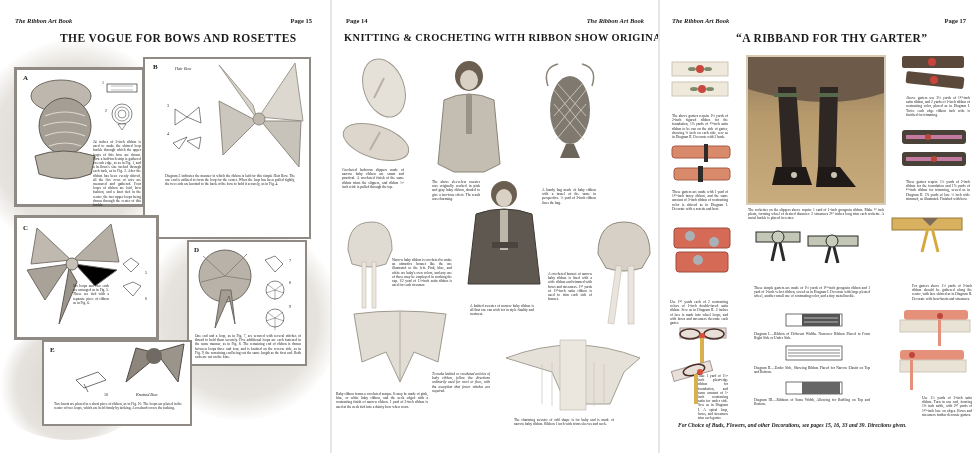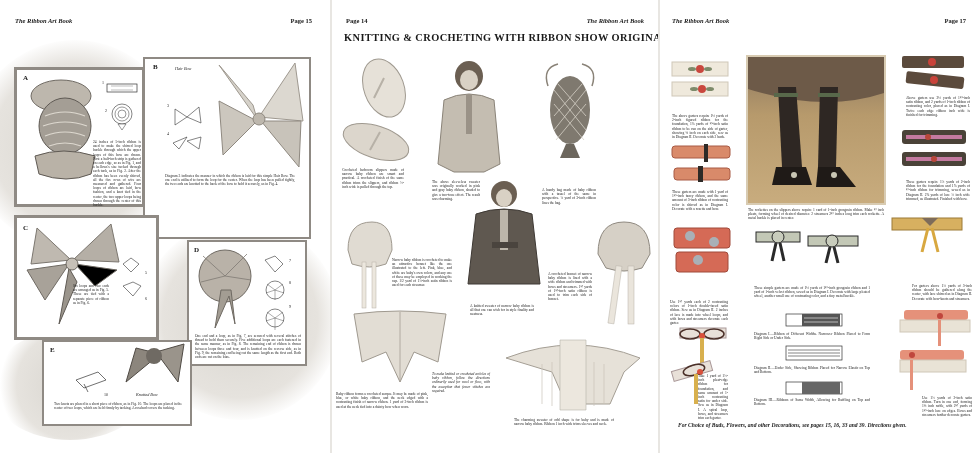--- a/index.html
+++ b/index.html
@@ -19,20 +19,21 @@
   .floral { position: absolute; border-radius: 50%; background: radial-gradient(circle at 50% 50%, #d8d5cf 0%, #e6e3de 55%, rgba(255,255,255,0) 72%); }
   .illus { position: absolute; }
   .footer { position: absolute; bottom: 25px; left: 18px; font-family: "Liberation Serif", serif; font-style: italic; font-weight: bold; font-size: 5.6px; white-space: nowrap; }
 </style>
 </head>
 <body>
 
 <div class="page" id="p15">
   <div class="runhead" style="left:15px;">The Ribbon Art Book</div>
   <div class="runhead" style="right:18px;font-style:normal;">Page 15</div>
+  <div class="title" style="left:60px;">THE VOGUE FOR BOWS AND ROSETTES</div>
 
   <div class="floral" style="left:-30px;top:40px;width:210px;height:210px;"></div>
   <div class="floral" style="left:-10px;top:330px;width:160px;height:110px;"></div>
   <div class="floral" style="left:140px;top:220px;width:200px;height:200px;"></div>
 
   <div class="panel" style="left:14px;top:67px;width:131px;height:140px;">
     <div class="panel-letter" style="left:6px;top:4px;">A</div>
     <svg class="illus" style="left:12px;top:6px;" width="70" height="110">
       <ellipse cx="32" cy="20" rx="30" ry="16" fill="#bdb7ad" stroke="#6f6a63" stroke-width="1"></ellipse>
       <ellipse cx="36" cy="50" rx="26" ry="28" fill="#a49e95" stroke="#5f5a54" stroke-width="1"></ellipse>
@@ -210,20 +211,21 @@
       </g>
   </svg>
   <div class="tiny" style="left:182px;top:418px;width:100px;">The charming sweater of odd shape is for baby and is made of narrow baby ribbon. Ribbon 1 inch wide trims sleeves and neck.</div>
 </div>
 
 <div class="gutter" style="left:658px;"></div>
 
 <div class="page" id="p17">
   <div class="runhead" style="left:12px;">The Ribbon Art Book</div>
   <div class="runhead" style="right:14px;font-style:normal;">Page 17</div>
+  <div class="title" style="left:76px;">“A RIBBAND FOR THY GARTER”</div>
 
   <svg class="illus" style="left:8px;top:58px;" width="68" height="40">
     <rect x="4" y="4" width="56" height="14" fill="#efe9dc" stroke="#cfc7b8"></rect>
     <circle cx="32" cy="11" r="4" fill="#c9473e"></circle>
       <ellipse cx="24" cy="11" rx="4" ry="2" fill="#7d8a6a"></ellipse>
       <ellipse cx="40" cy="11" rx="4" ry="2" fill="#7d8a6a"></ellipse>
     <rect x="4" y="24" width="56" height="14" fill="#efe9dc" stroke="#cfc7b8"></rect>
     <circle cx="34" cy="31" r="4" fill="#c9473e"></circle>
       <ellipse cx="26" cy="31" rx="4" ry="2" fill="#7d8a6a"></ellipse>
       <ellipse cx="42" cy="31" rx="4" ry="2" fill="#7d8a6a"></ellipse>

